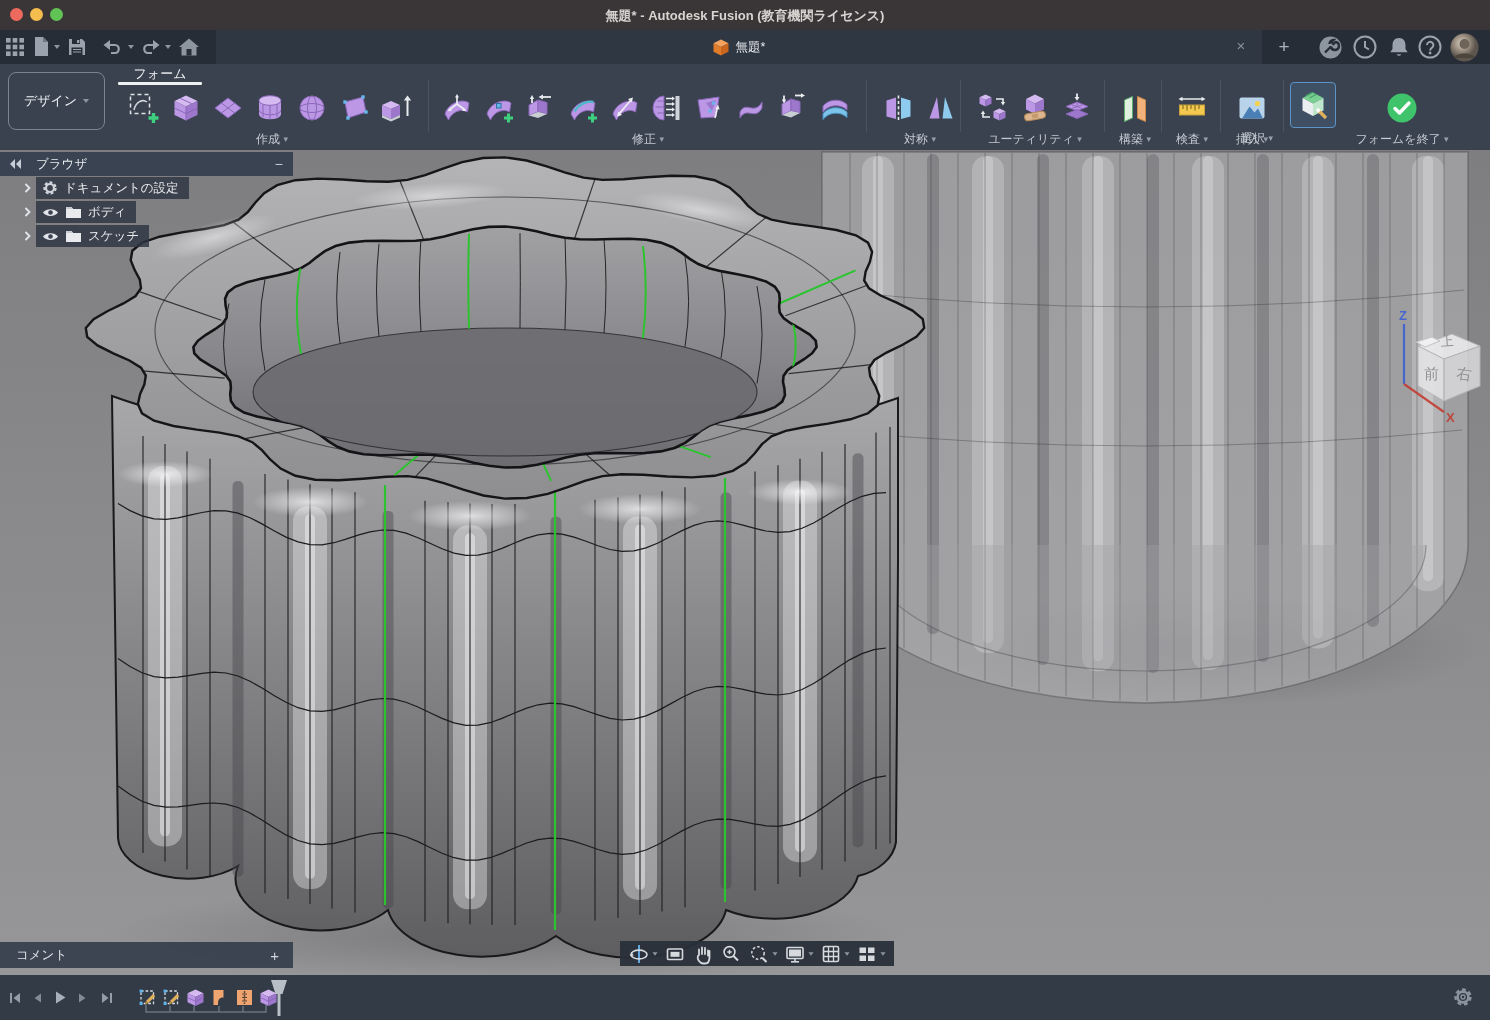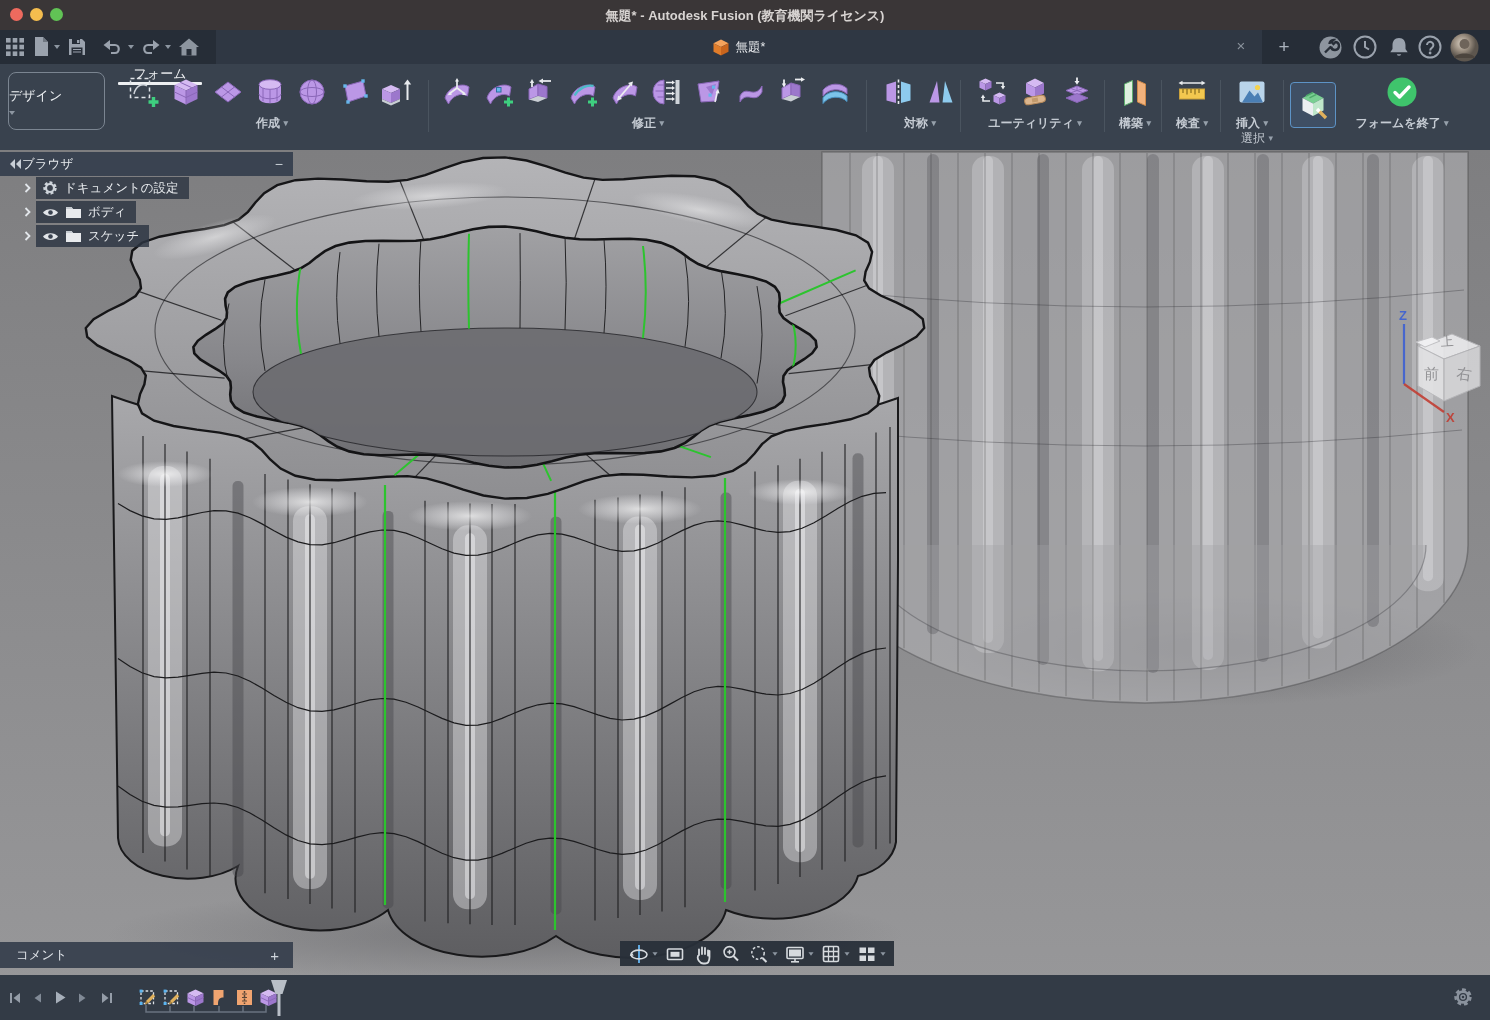--- a/index.html
+++ b/index.html
@@ -15,41 +15,41 @@
   #tabbar { position:absolute; left:0; top:30px; width:1490px; height:34px; background:#262d37; z-index:30; }
   .tbico { position:absolute; top:6px; width:22px; height:22px; display:flex; align-items:center; justify-content:center; }
   .tri { width:0; height:0; border-left:3.5px solid transparent; border-right:3.5px solid transparent; border-top:4.5px solid #8d96a1; }
   #doc-tab { position:absolute; left:216px; top:0; width:1046px; height:34px; background:#2f3743; display:flex; align-items:center; justify-content:center; gap:7px; }
   #doc-tab .lbl { color:#e8eaed; font-size:12.5px; }
   #doc-tab .close { position:absolute; right:12px; top:7px; color:#8a929c; font-size:15px; width:18px; text-align:center; cursor:default; }
   .plusbtn { position:absolute; left:1272px; top:5px; width:24px; height:24px; color:#aab2bc; font-size:19px; text-align:center; line-height:23px; }
 
   
   #ribbon { position:absolute; left:0; top:64px; width:1490px; height:86px; background:#39424e; z-index:30; }
-  #ws-btn { position:absolute; left:8px; top:8px; width:97px; height:58px; border:1.5px solid #7b8591; border-radius:8px; color:#eef1f4; font-size:13px; display:flex; justify-content:center; gap:6px;flex-direction:column; }
+  #ws-btn { position:absolute; left:8px; top:8px; width:97px; height:58px; border:1.5px solid #7b8591; border-radius:8px; color:#eef1f4; font-size:13px; display:flex; align-items:center; justify-content:center; gap:6px; }
   #form-tab-label { position:absolute; left:118px; top:1px; width:84px; text-align:center; color:#f2f4f6; font-size:13px; }
   #form-underline { position:absolute; left:118px; top:18px; width:84px; height:3px; background:#eef0f2; border-radius:1px; }
-  .grp { position:absolute; top:8px;font-weight:bold; }
+  .grp { position:absolute; top:24px; }
   .grp .icons { display:flex; }
   .ric { width:42px; height:40px; display:flex; align-items:center; justify-content:center; }
   .glabel { margin-top:3px; text-align:center; color:#c5cbd3; font-size:12px; white-space:nowrap; }
   .glabel .caret { color:#96a0ab; font-size:9px; vertical-align:1px; }
   .rsep { position:absolute; top:16px; width:1px; height:52px; background:#4a545f; }
   #select-box { position:absolute; left:1290px; top:18px; width:46px; height:46px; border:1px solid #5d93c6; background:rgba(86,128,180,.22); border-radius:4px; display:flex; align-items:center; justify-content:center; }
 
   
   #canvas { position:absolute; left:0; top:150px; width:1490px; height:870px;
     background:linear-gradient(180deg,#7e7e80 0%, #89898b 40%, #98989a 100%); z-index:1; }
   #model-svg { position:absolute; left:0; top:0; }
   #viewcube { position:absolute; left:1388px; top:156px; z-index:5; }
 
   
   #browser { position:absolute; left:0; top:152px; width:293px; z-index:20; color:#e9ecef; font-size:12.5px; }
   #browser .hdr { height:24px; background:#3a4351; display:flex; align-items:center; padding:0 10px; }
-  #browser .hdr .t { flex:1; }
+  #browser .hdr .t { margin-left:14px; flex:1; }
   #browser .hdr .min { color:#c8ced6; font-size:14px; }
   .brow { height:24px; display:flex; align-items:center; }
   .chip { height:22px; background:rgba(44,52,66,.82); display:flex; align-items:center; gap:6px; padding:0 10px 0 6px; }
   .chev { width:18px; display:flex; justify-content:center; }
   .rootchip b { font-weight:bold; }
   .chip2 { height:22px; background:rgba(44,52,66,.82); display:flex; align-items:center; padding:0 6px; margin-left:5px; }
 
   
   #comment-bar { position:absolute; left:0; top:942px; width:293px; height:26px; background:rgba(56,64,78,.95); z-index:20; display:flex; align-items:center; color:#dfe3e8; font-size:12.5px; }
   #comment-bar .t { margin-left:16px; flex:1; }

